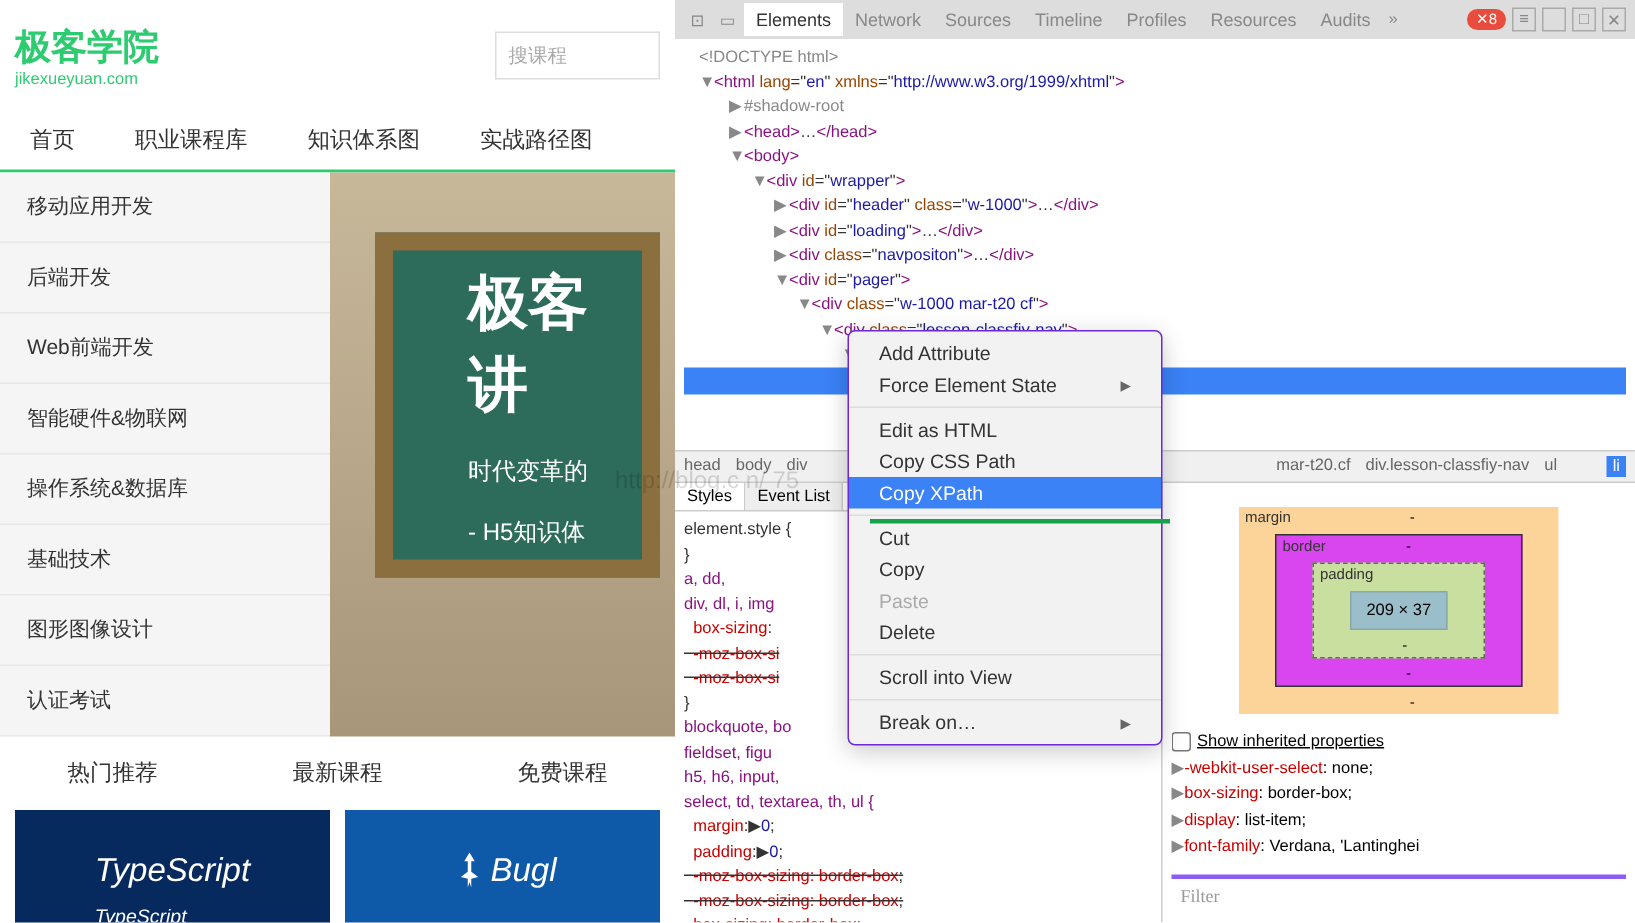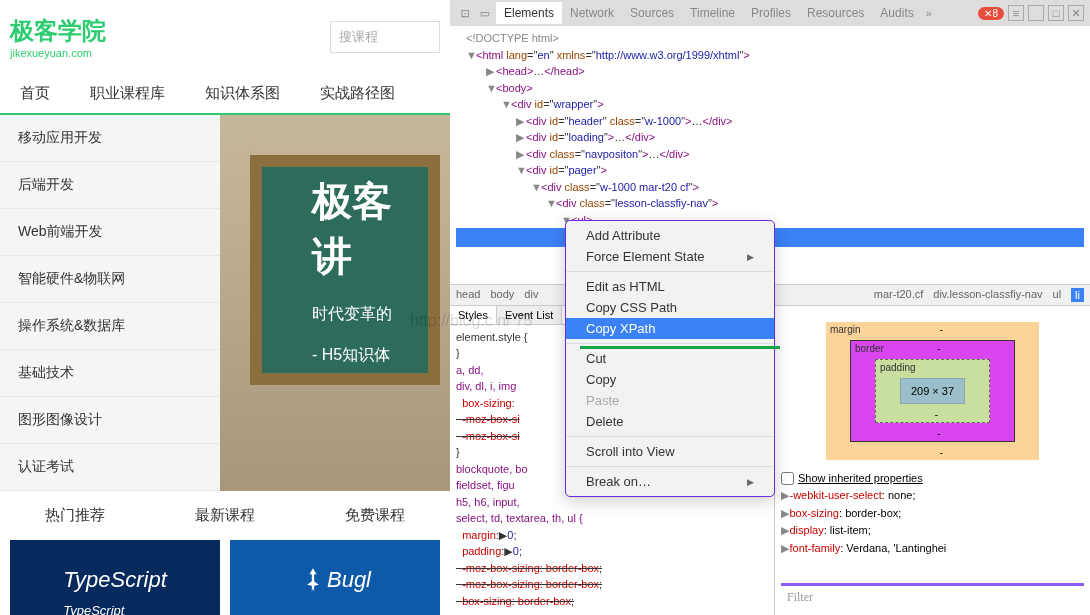--- a/index.html
+++ b/index.html
@@ -41,21 +41,21 @@
 .dom { padding: 4px 6px; color: #333; line-height: 1.5; overflow: hidden; }
 .dom .tag { color: #881280; }
 .dom .attr { color: #994500; }
 .dom .val { color: #1a1aa6; }
 .dom .line { white-space: nowrap; }
 .dom .arrow { color: #888; display: inline-block; width: 10px; }
 .selected { background: #3b82f6; color: #fff; padding: 1px 0; }
 .selected .tag, .selected .attr, .selected .val { color: #fff; }
 
 .crumbs { background: #f0f0f0; border-top: 1px solid #ccc; border-bottom: 1px solid #ccc; padding: 3px 6px; font-family: -apple-system, sans-serif; font-size: 11px; color: #666; display: flex; gap: 10px; }
-.crumb-active { background: #3b82f6; color: #fff; padding: 1px 4px; }
+.crumb-active { background: #3b82f6; color: #fff; padding: 1px 4px; margin-left: 23px; }
 
 .panels { display: flex; flex: 1; overflow: hidden; }
 .styles { width: 325px; border-right: 1px solid #ccc; display: flex; flex-direction: column; }
 .style-tabs { display: flex; border-bottom: 1px solid #ccc; font-family: -apple-system, sans-serif; font-size: 11px; }
 .style-tab { padding: 3px 8px; background: #eee; border-right: 1px solid #ccc; }
 .style-tab.active { background: #fff; }
 .style-body { padding: 4px 6px; line-height: 1.5; color: #333; }
 .style-body .sel { color: #881280; }
 .style-body .prop { color: #c80000; }
 .style-body .pval { color: #1a1aa6; }
@@ -161,20 +161,21 @@
       <span class="tool-btn">≡</span>
       <span class="tool-btn"></span>
       <span class="tool-btn">□</span>
       <span class="tool-btn">✕</span>
     </div>
   </div>
 
   <div class="dom">
     <div class="line" style="padding-left:10px;color:#888">&lt;!DOCTYPE html&gt;</div>
     <div class="line" style="padding-left:10px"><span class="arrow">▼</span><span class="tag">&lt;html</span> <span class="attr">lang</span>="<span class="val">en</span>" <span class="attr">xmlns</span>="<span class="val">http://www.w3.org/1999/xhtml</span>"<span class="tag">&gt;</span></div>
+    <div class="line" style="padding-left:30px"><span class="arrow">▶</span><span style="color:#888">#shadow-root</span></div>
     <div class="line" style="padding-left:30px"><span class="arrow">▶</span><span class="tag">&lt;head&gt;</span>…<span class="tag">&lt;/head&gt;</span></div>
     <div class="line" style="padding-left:30px"><span class="arrow">▼</span><span class="tag">&lt;body&gt;</span></div>
     <div class="line" style="padding-left:45px"><span class="arrow">▼</span><span class="tag">&lt;div</span> <span class="attr">id</span>="<span class="val">wrapper</span>"<span class="tag">&gt;</span></div>
     <div class="line" style="padding-left:60px"><span class="arrow">▶</span><span class="tag">&lt;div</span> <span class="attr">id</span>="<span class="val">header</span>" <span class="attr">class</span>="<span class="val">w-1000</span>"<span class="tag">&gt;</span>…<span class="tag">&lt;/div&gt;</span></div>
     <div class="line" style="padding-left:60px"><span class="arrow">▶</span><span class="tag">&lt;div</span> <span class="attr">id</span>="<span class="val">loading</span>"<span class="tag">&gt;</span>…<span class="tag">&lt;/div&gt;</span></div>
     <div class="line" style="padding-left:60px"><span class="arrow">▶</span><span class="tag">&lt;div</span> <span class="attr">class</span>="<span class="val">navpositon</span>"<span class="tag">&gt;</span>…<span class="tag">&lt;/div&gt;</span></div>
     <div class="line" style="padding-left:60px"><span class="arrow">▼</span><span class="tag">&lt;div</span> <span class="attr">id</span>="<span class="val">pager</span>"<span class="tag">&gt;</span></div>
     <div class="line" style="padding-left:75px"><span class="arrow">▼</span><span class="tag">&lt;div</span> <span class="attr">class</span>="<span class="val">w-1000 mar-t20 cf</span>"<span class="tag">&gt;</span></div>
     <div class="line" style="padding-left:90px"><span class="arrow">▼</span><span class="tag">&lt;div</span> <span class="attr">class</span>="<span class="val">lesson-classfiy-nav</span>"<span class="tag">&gt;</span></div>
     <div class="line" style="padding-left:105px"><span class="arrow">▼</span><span class="tag">&lt;ul&gt;</span></div>

